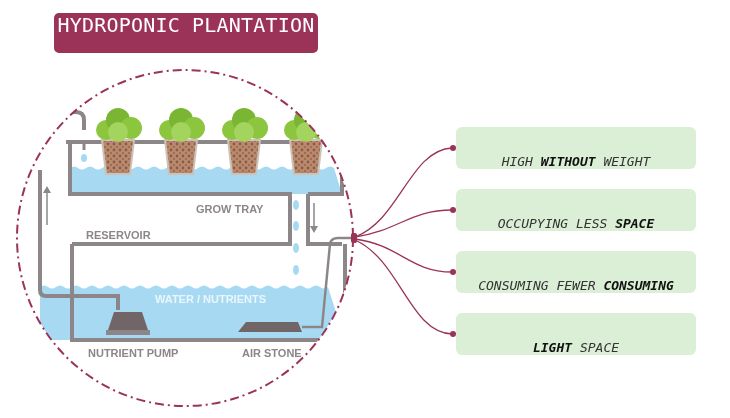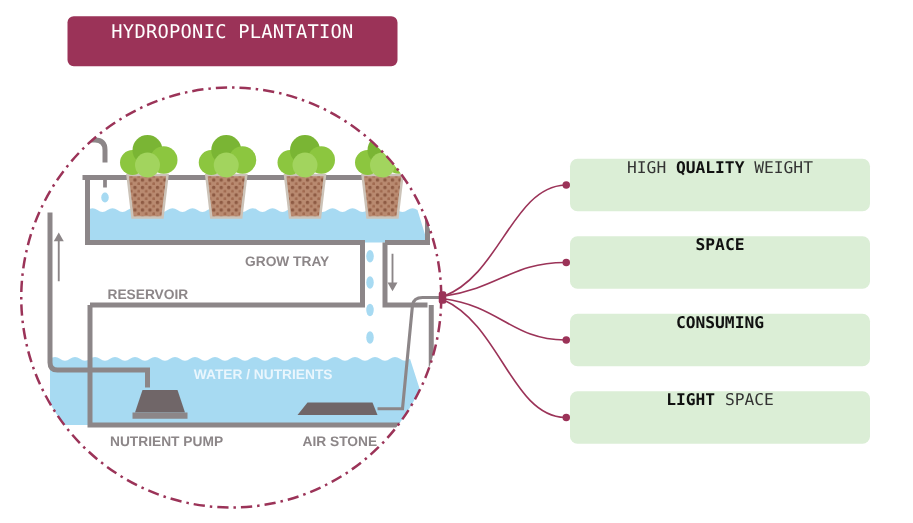--- a/index.html
+++ b/index.html
@@ -2,28 +2,28 @@
 <html><head>
   <meta charset="utf-8">
   <style>
     html, body { margin: 0; padding: 0; background: #ffffff; }
     body { width: 730px; height: 418px; position: relative; overflow: hidden;
            font-family: "DejaVu Sans Mono", monospace; }
     .title-box {
       position: absolute; left: 54px; top: 13px; width: 264px; height: 40px;
       background: #9b3358; border-radius: 5px; color: #fff; text-align: center;
     }
-    .title-box .t1 { font-size: 15px; line-height: 18px; margin-top: 3px; letter-spacing: 0.2px; }
+    .title-box .t1 { font-size: 20px; line-height: 18px; margin-top: 3px; letter-spacing: 0.2px; }
     .title-box .t2 { font-size: 12.5px; line-height: 15px; color: #f6dce6; }
     svg.diagram { position: absolute; left: 0; top: 0; }
     .benefit {
       position: absolute; left: 456px; width: 240px; height: 42px;
       background: #dbeed6; border-radius: 6px;
-      display: flex; align-items: flex-start; justify-content: center;
-      font-size: 13px; color: #333; white-space: pre;
+      display: flex; align-items: flex-end; justify-content: center;
+      font-size: 13px; color: #333; white-space: pre; font-style: italic;
     }
     .benefit b { color: #111; font-weight: bold; }
     .lbl { font-family: "Liberation Sans", sans-serif; font-weight: bold; font-size: 11px; fill: #8c8688; }
     .lbl-w { font-family: "Liberation Sans", sans-serif; font-weight: bold; font-size: 11px; fill: #eaf6fd; }
   </style>
 </head>
 <body>
 
 <div class="title-box">
   <div class="t1">HYDROPONIC PLANTATION</div>
@@ -126,16 +126,16 @@
   </g>
   <g fill="#9b3358">
     <rect x="351" y="233" width="6" height="10" rx="2"></rect>
     <circle cx="453" cy="148" r="3"></circle>
     <circle cx="453" cy="210" r="3"></circle>
     <circle cx="453" cy="272" r="3"></circle>
     <circle cx="453" cy="334" r="3"></circle>
   </g>
 </svg>
 
-<div class="benefit" style="top:127px"><span>HIGH </span><b>QUALITY</b><span> WEIGHT</span></div>
-<div class="benefit" style="top:189px"><b>SPACE</b><span></span></div>
-<div class="benefit" style="top:251px"><b>CONSUMING</b><span></span></div>
+<div class="benefit" style="top:127px"><span>HIGH </span><b>WITHOUT</b><span> WEIGHT</span></div>
+<div class="benefit" style="top:189px"><span>OCCUPYING LESS </span><b>SPACE</b><span></span></div>
+<div class="benefit" style="top:251px"><span>CONSUMING FEWER </span><b>CONSUMING</b><span></span></div>
 <div class="benefit" style="top:313px"><span></span><b>LIGHT</b><span> SPACE</span></div>
 
 </body></html>

